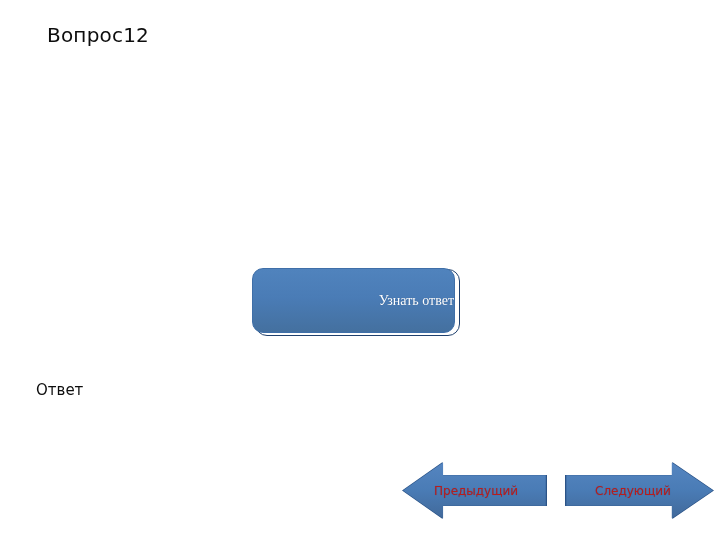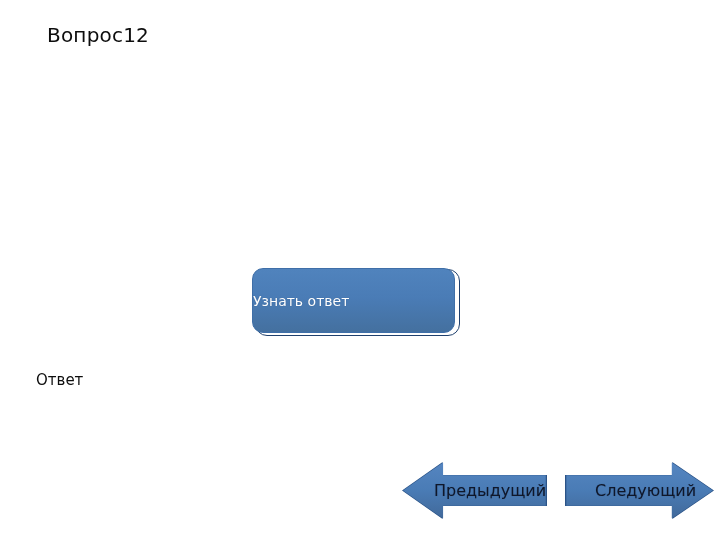--- a/index.html
+++ b/index.html
@@ -31,21 +31,21 @@
     line-height: 26px;
     color: #0d0d0d;
     letter-spacing: 0.2px;
     white-space: nowrap;
   }
 
   
   .answer-label {
     position: absolute;
     left: 36px;
-    top: 370px;
+    top: 380px;
     font-size: 15px;
     line-height: 20px;
     color: #0d0d0d;
     white-space: nowrap;
   }
 
   
   .reveal-wrap {
     position: absolute;
     left: 250px;
@@ -70,22 +70,23 @@
     left: 2px;
     top: 3px;
     width: 203px;
     height: 65px;
     border-radius: 11px;
     box-sizing: border-box;
     border: 1px solid #3f6fa8;
     background: linear-gradient(180deg, #5083bd 0%, #4a7cb6 45%, #44709f 100%);
     display: flex;
     align-items: center;
-    justify-content: flex-start;
+    justify-content: flex-end;
     cursor: pointer;
+    font-family: Liberation Serif, serif;
   }
   .reveal-btn-label {
     color: #ffffff;
     font-size: 14px;
     line-height: 18px;
     white-space: nowrap;
     text-shadow: 0 0 1px rgba(20,40,70,0.35);
   }
 
   
@@ -96,22 +97,22 @@
     align-items: center;
     cursor: pointer;
   }
   .nav-arrow .arrow-shape {
     position: absolute;
     inset: 0;
     background: linear-gradient(180deg, #5585c0 0%, #4a7cb6 48%, #41699a 100%);
   }
   .nav-arrow .arrow-label {
     position: relative;
-    color: #0f172a;
-    font-size: 16px;
+    color: #b91c1c;
+    font-size: 12px;
     line-height: 18px;
     white-space: nowrap;
     z-index: 2;
     text-shadow: 0 0 1px rgba(20,40,70,0.3);
   }
 
   
   .nav-prev {
     left: 402px;
     top: 462px;

